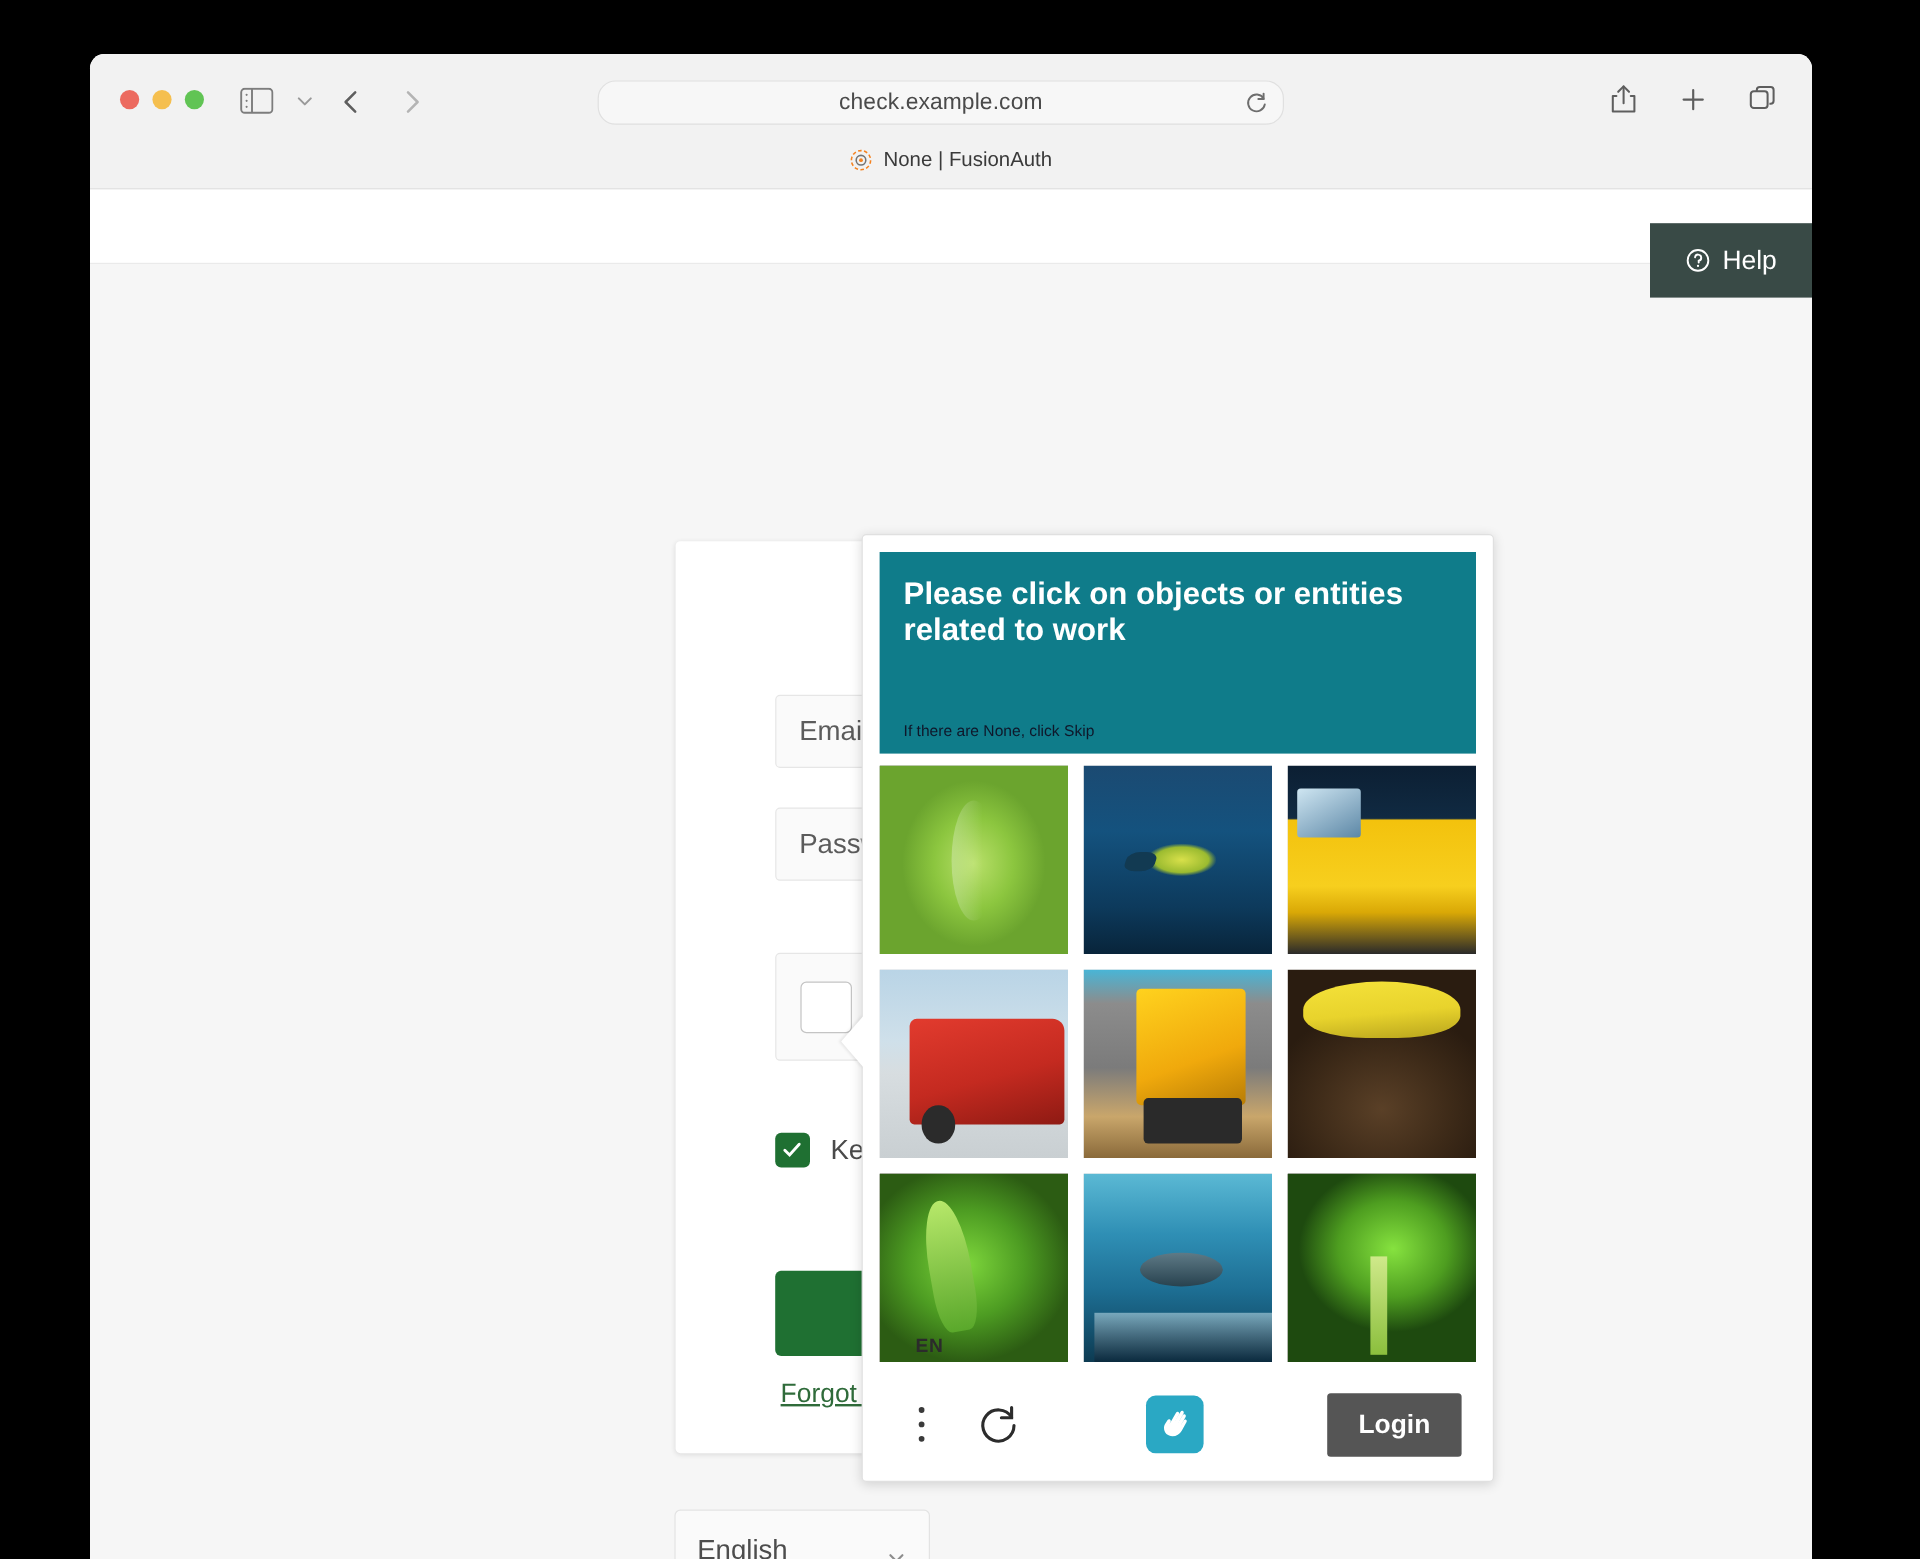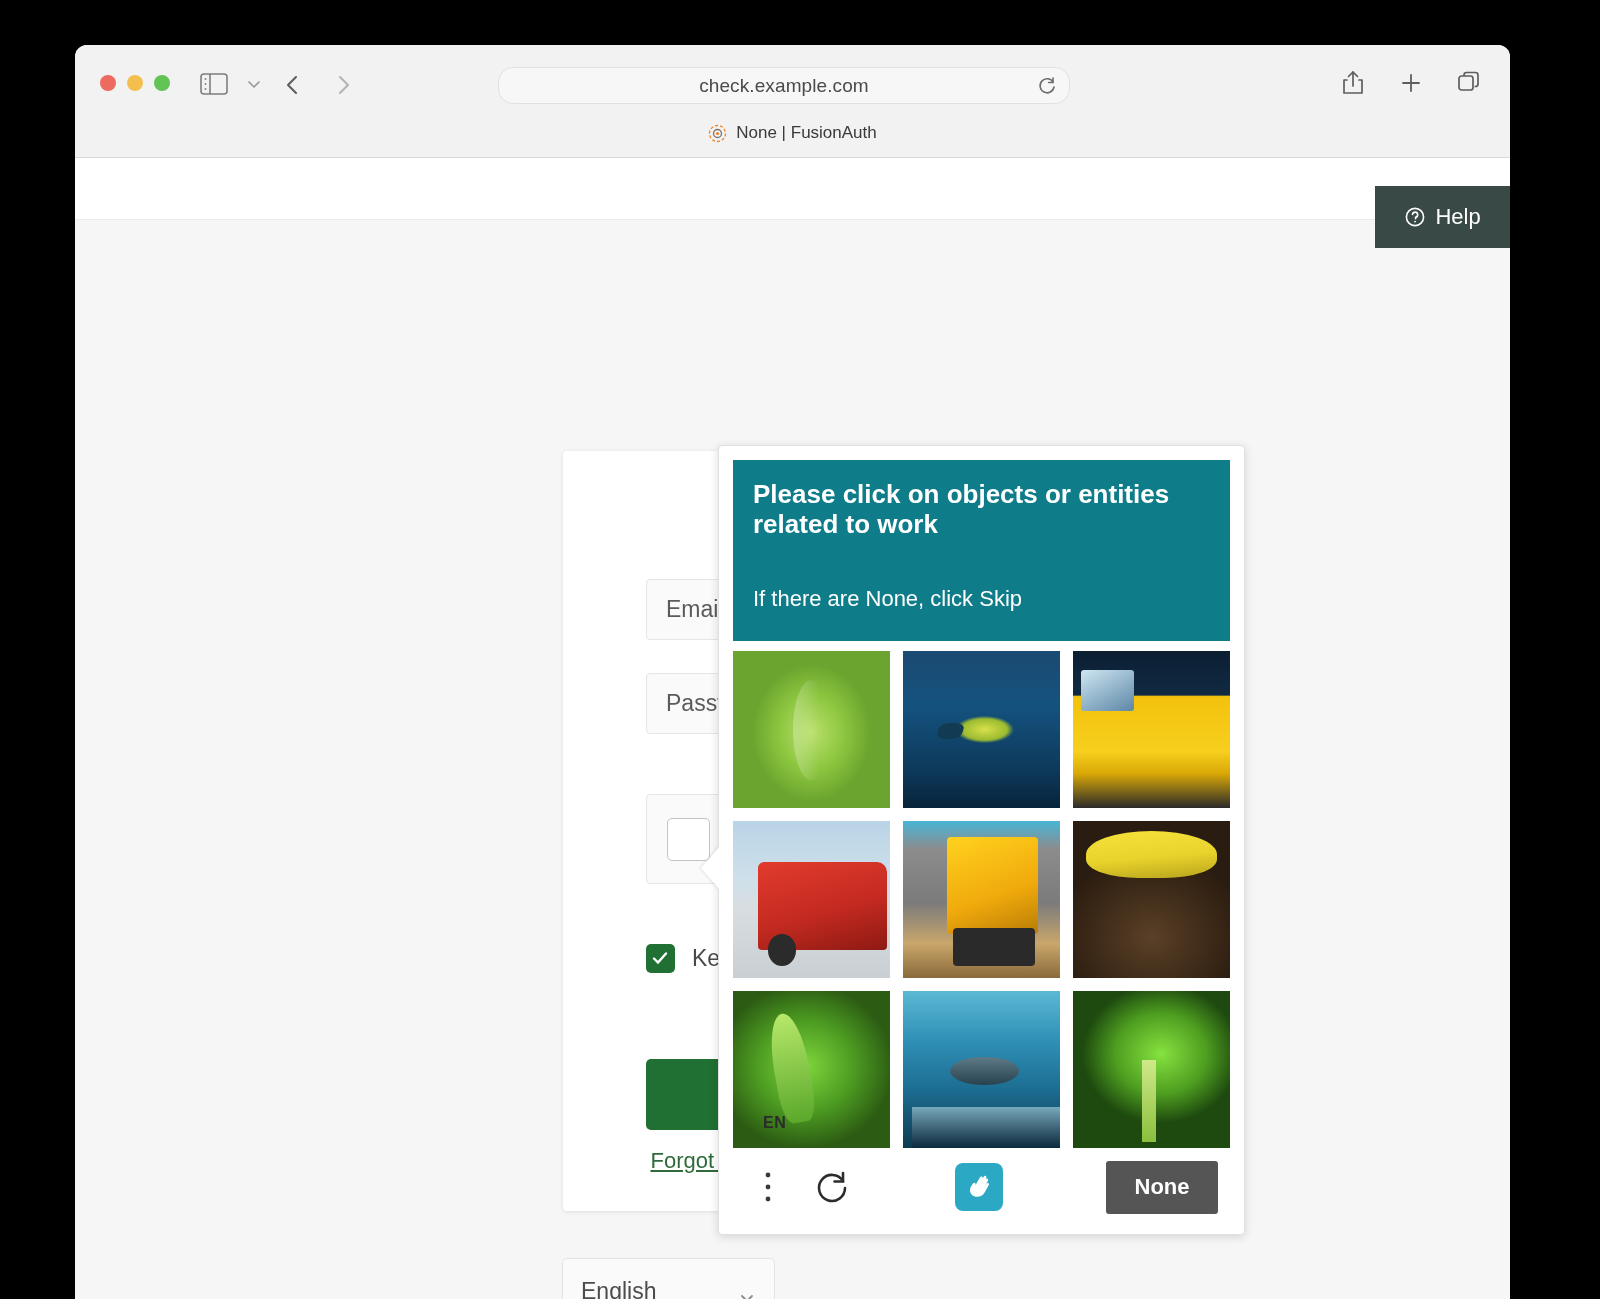--- a/index.html
+++ b/index.html
@@ -291,33 +291,33 @@
     height: 0;
     border-top: 22px solid transparent;
     border-bottom: 22px solid transparent;
     border-right: 19px solid #ffffff;
     filter: drop-shadow(-2px 0 1px rgba(0,0,0,0.07));
   }
 
   .captcha-header {
     margin: 14px 14px 0 14px;
     background: #0f7c8a;
-    padding: 20px 20px 29px 20px;
+    padding: 20px 20px 12px 20px;
     min-height: 155px;
   }
   .captcha-prompt {
     color: #ffffff;
     font-size: 26px;
     font-weight: bold;
     line-height: 1.14;
   }
   .captcha-subprompt {
-    color: #ffffff;
-    font-size: 22px;
-    margin-top: 47px;
+    color: #0f172a;
+    font-size: 13px;
+    margin-top: 62px;
   }
 
   .captcha-grid {
     margin: 10px 14px 0 14px;
     display: grid;
     grid-template-columns: repeat(3, 1fr);
     gap: 13px;
   }
   .tile {
     position: relative;
@@ -624,19 +624,19 @@
             <svg width="40" height="40" viewBox="0 0 40 40" fill="none" stroke="#2c2c2c" stroke-width="2.6" stroke-linecap="round">
               <path d="M31 14 A13 13 0 1 0 33 21"></path>
               <polyline points="31,6 31,14.5 22.5,14.5"></polyline>
             </svg>
           </span>
           <span class="hcaptcha-logo">
             <svg width="30" height="32" viewBox="0 0 30 32" fill="#ffffff">
               <path d="M6 19c0-1.4.3-2.6 1-3.6l2-3c.4-.7 1.3-.9 2-.5.6.4.8 1.2.5 1.9l-1 2 5.5-9.6c.4-.7 1.3-1 2-.6.7.4.9 1.3.5 2l-3.7 6.5 5-8.7c.4-.7 1.3-.9 2-.5.7.4.9 1.3.5 2l-4.9 8.6 4.2-7.2c.4-.7 1.3-.9 2-.5.6.4.8 1.3.4 2l-4.2 7.3 2.8-4.5c.4-.6 1.2-.8 1.8-.4.6.4.8 1.2.4 1.8l-4 7.2c-1.6 2.9-4.6 4.6-7.7 4.6-4 0-7.1-2.8-7.1-6.8z"></path>
             </svg>
           </span>
-          <button class="skip-button">None</button>
+          <button class="skip-button">Login</button>
         </div>
       </div>
     </div>
 
   </div>
 </div>
 
 </body></html>

